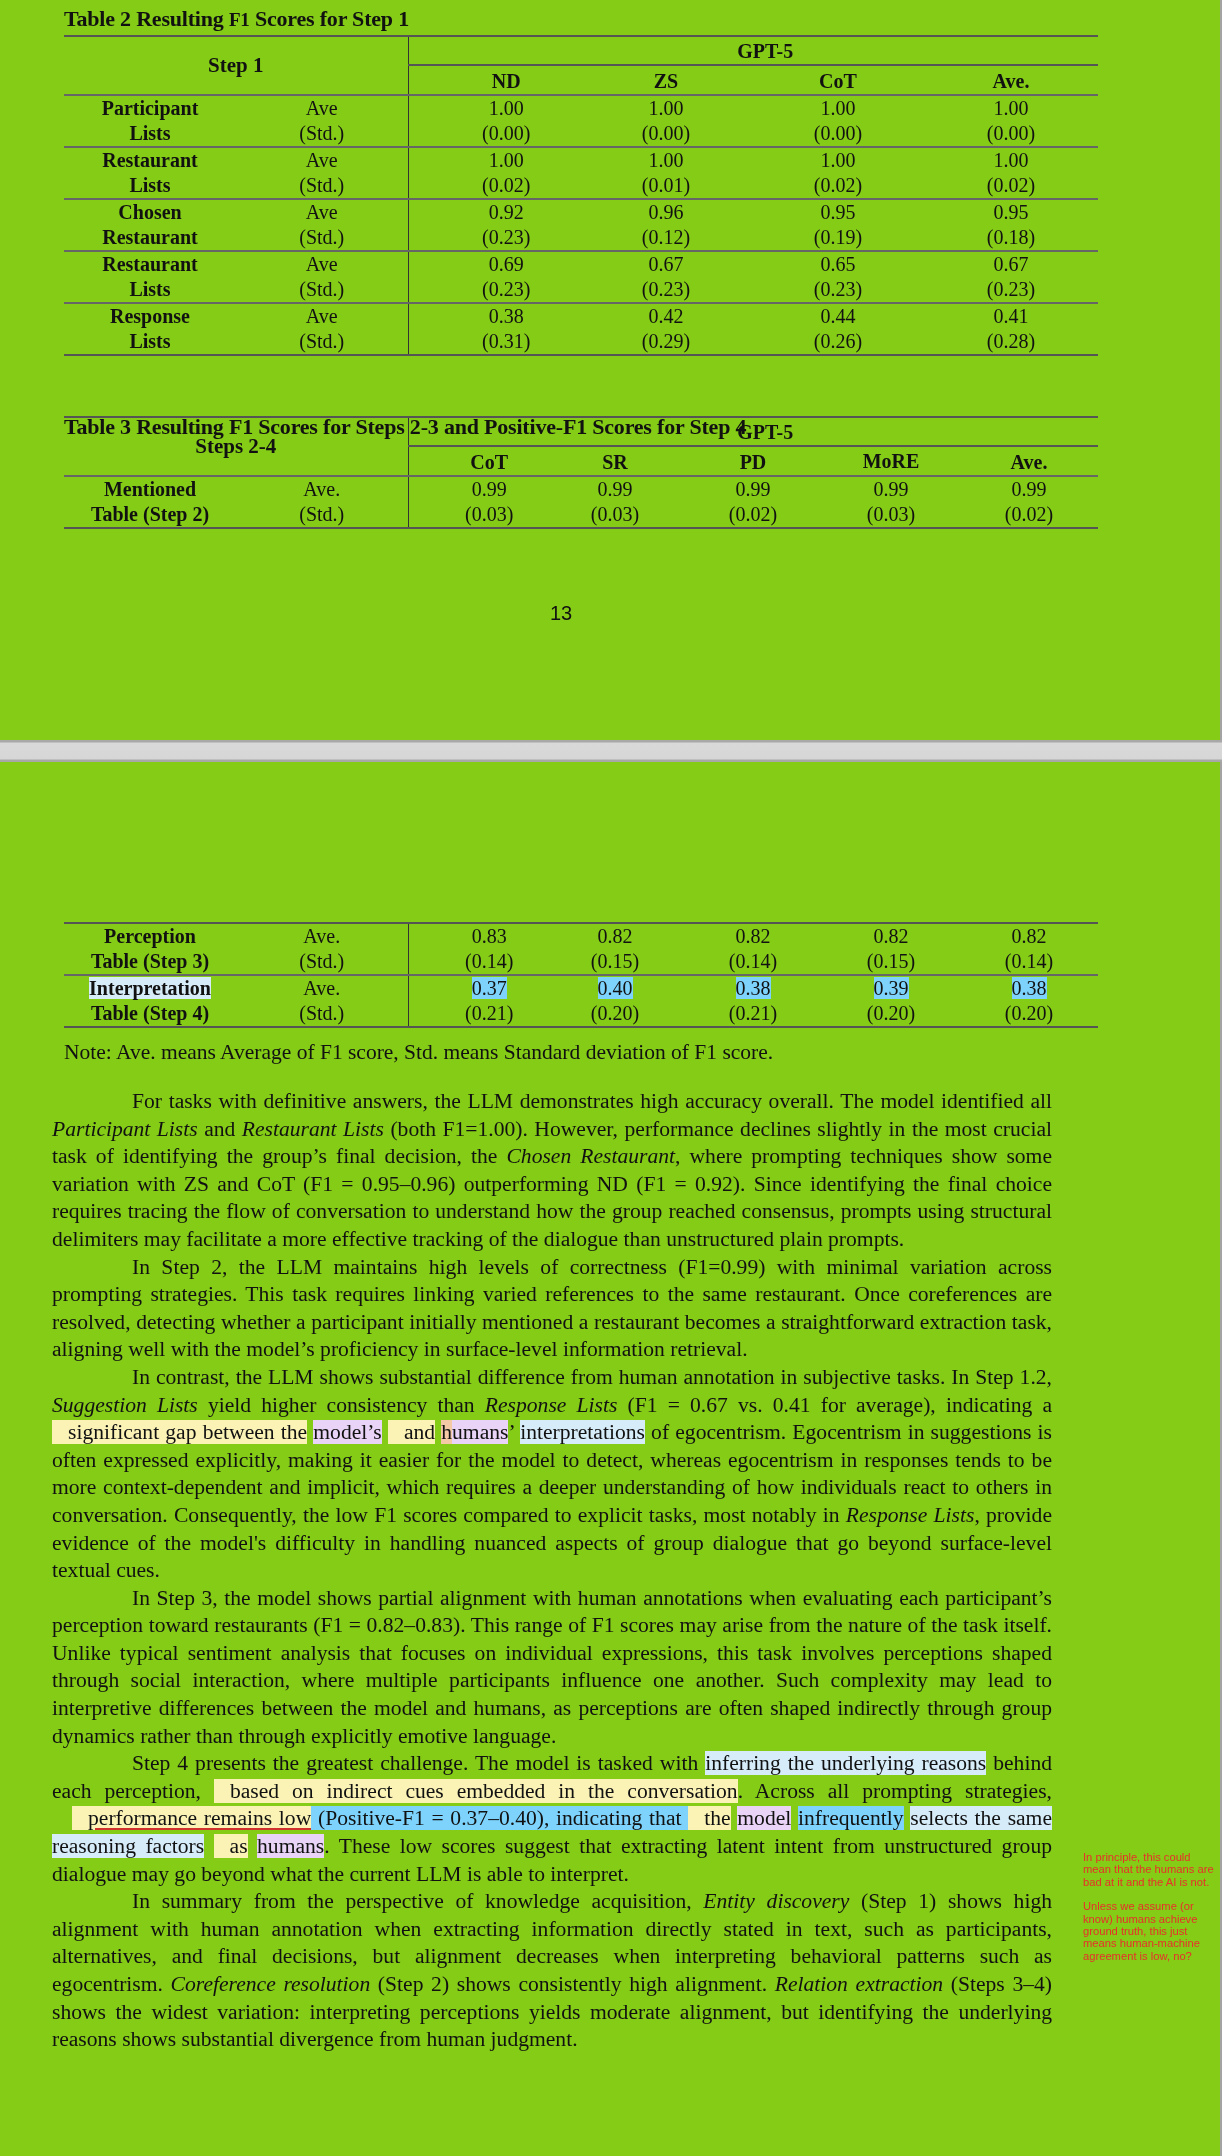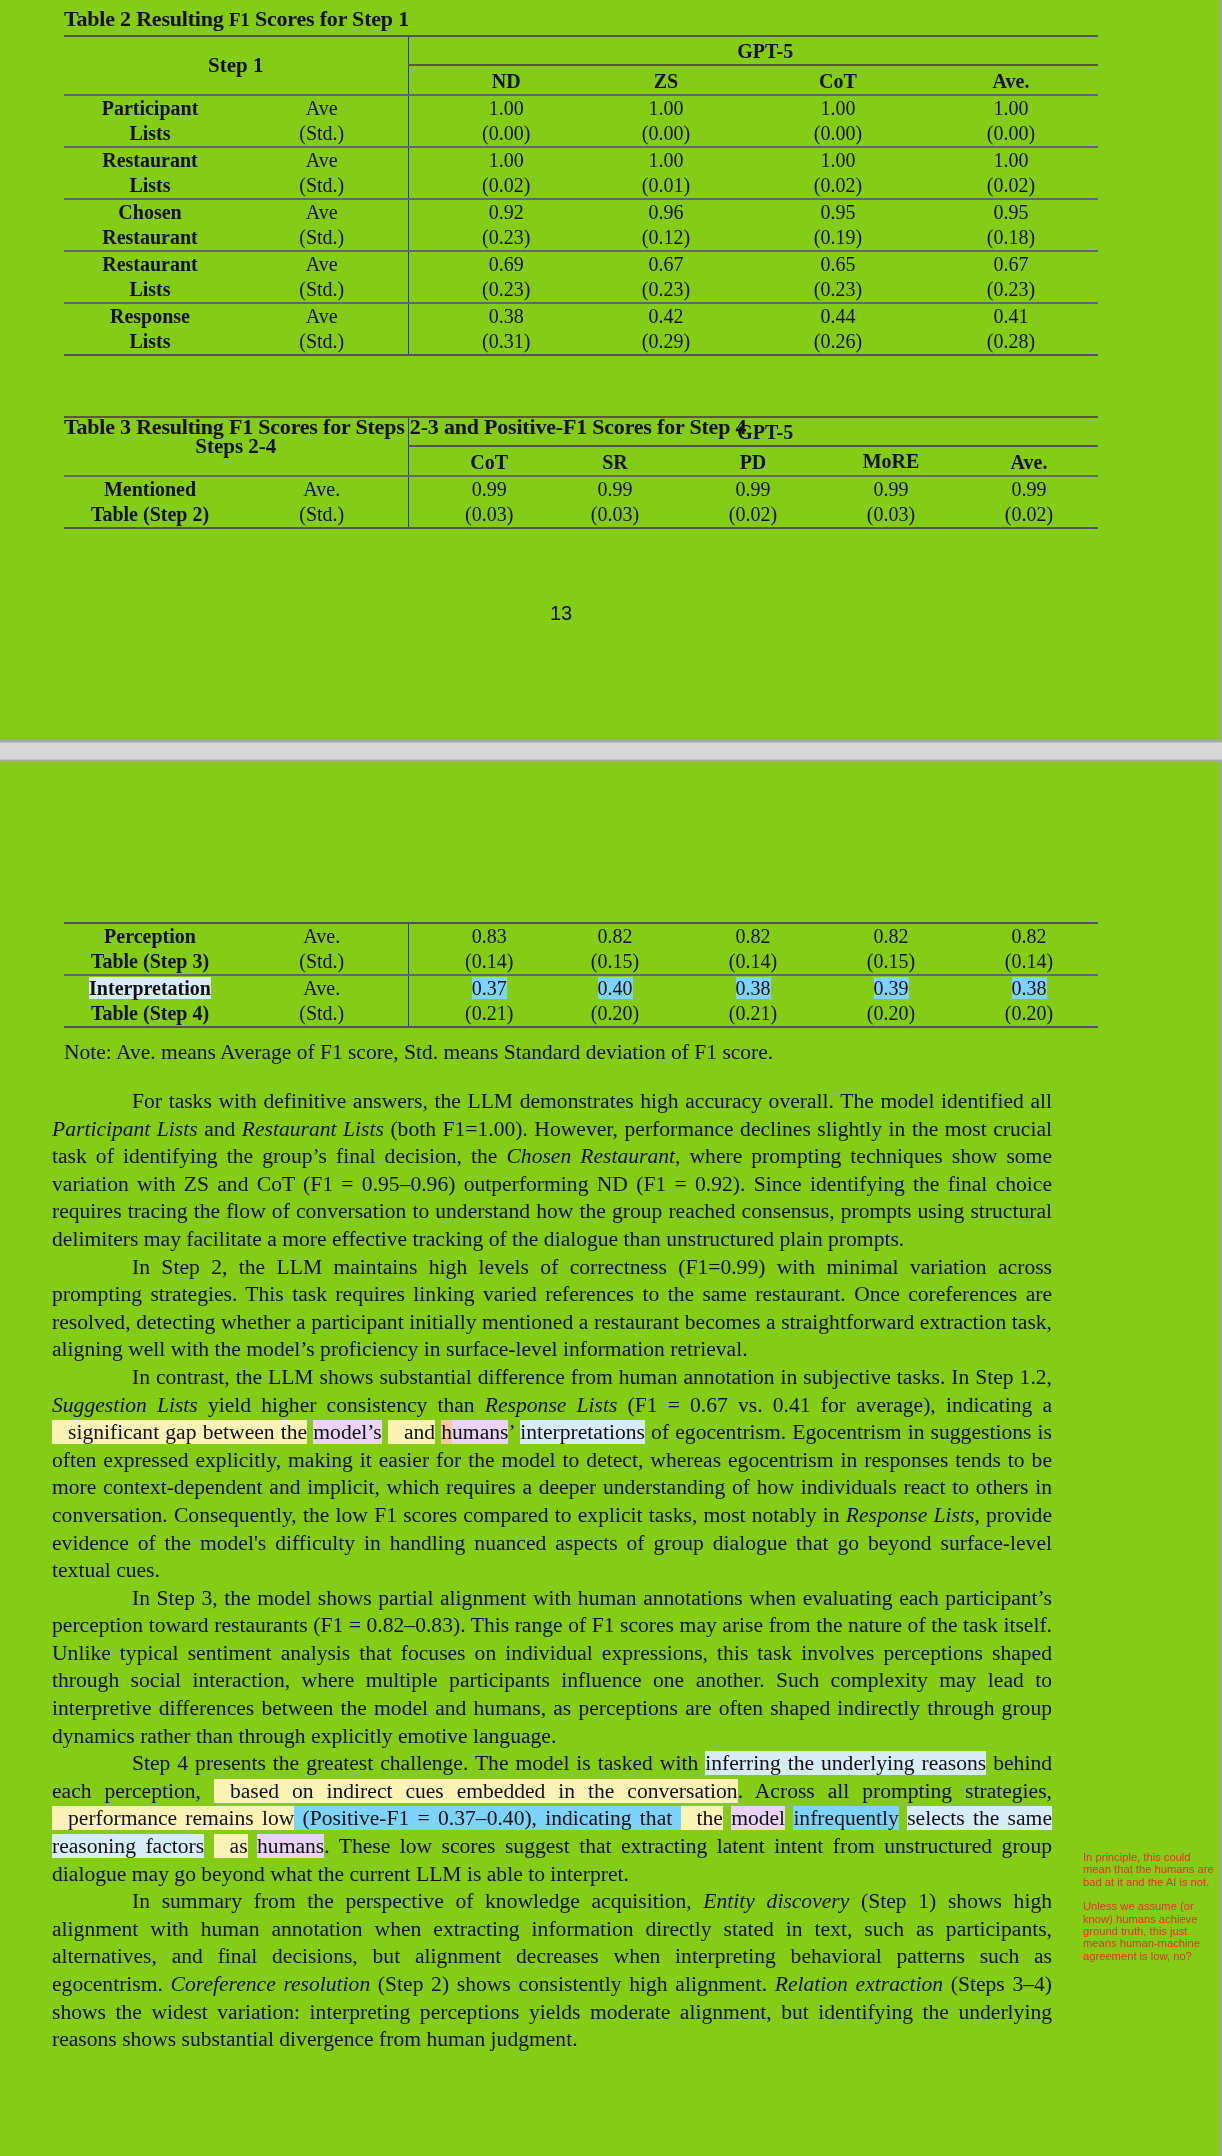--- a/index.html
+++ b/index.html
@@ -35,21 +35,21 @@
   table.res tr.top-rule > * { border-top: 2px solid #555; }
   table.res tr.sub-rule > * { border-top: 2px solid #666; }
   table.res tr.end-rule > * { border-bottom: 2px solid #555; }
   .gpt-rule { border-bottom: 2px solid #555; }
   .pnum { position: absolute; top: 602px; left: 550px; font-family: "Liberation Sans", sans-serif; font-size: 20px; }
   .hl-red { background: #7dd3fc; }
   .hl-blue { background: #d6ecf9; }
   .hl-yellow { background: #fbf3b6; padding-left: 16px; }
   .hl-purple { background: #e9d3f6; }
   .hl-orange { background: #f3c9a6; }
-  .uline-red { text-decoration-color: #d0312d; text-decoration-thickness: 2px; text-underline-offset: 3px; }
+  .uline-red { text-decoration: underline; text-decoration-color: #d0312d; text-decoration-thickness: 2px; text-underline-offset: 3px; margin-left: 20px; }
   .note { position: absolute; left: 64px; top: 1040px; font-size: 21.5px; white-space: nowrap; }
   .body-text {
     position: absolute; left: 52px; width: 1000px; top: 1088px;
     font-size: 21.6px; line-height: 27.6px; text-align: justify;
   }
   .body-text p { margin: 0; text-indent: 80px; }
   .margin-note {
     position: absolute; left: 1083px; width: 132px;
     font-family: "Liberation Sans", sans-serif; font-size: 11.2px; line-height: 12.4px; color: #e8302a;
   }

